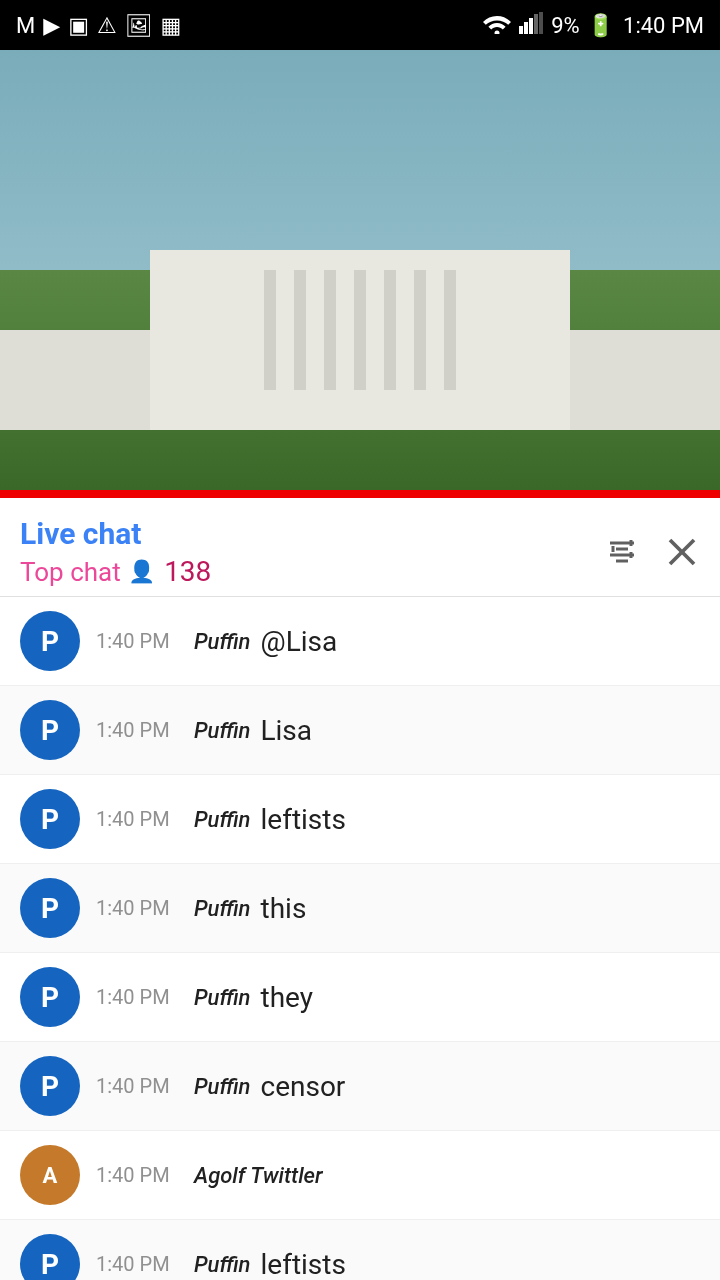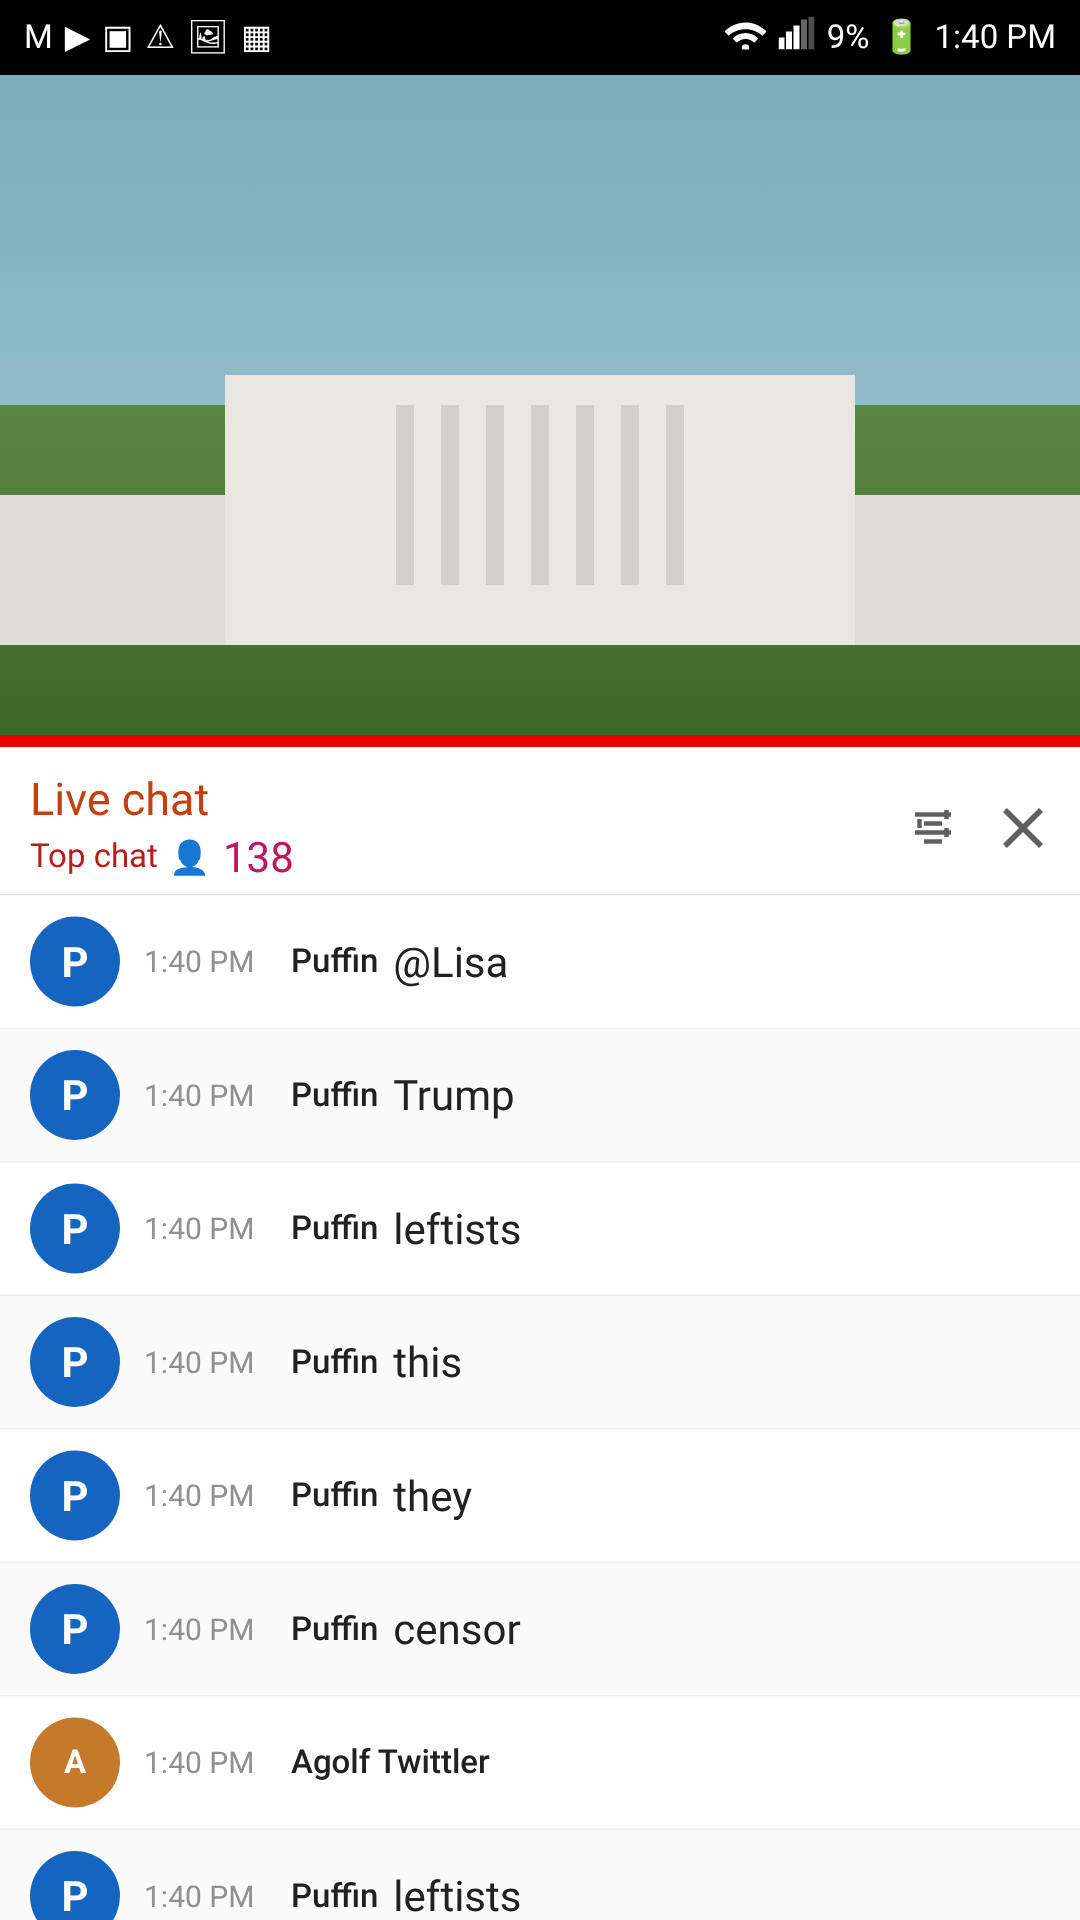--- a/index.html
+++ b/index.html
@@ -107,32 +107,32 @@
     .chat-header {
       padding: 18px 20px 8px 20px;
       display: flex;
       align-items: center;
       justify-content: space-between;
       border-bottom: 1px solid #e0e0e0;
     }
     .chat-header-left {}
     .chat-title {
       font-size: 30px;
-      font-weight: 400;
-      color: #c2410c;
+      font-weight: 700;
+      color: #3b82f6;
     }
     .chat-sub {
       display: flex;
       align-items: center;
       gap: 8px;
       margin-top: 4px;
     }
     .chat-sub-text {
-      font-size: 22px;
-      color: #b91c1c;
+      font-size: 26px;
+      color: #ec4899;
     }
     .chat-sub-icon {
       font-size: 22px;
       color: #606060;
     }
     .chat-sub-count {
       font-size: 28px;
       color: #be185d;
     }
     .chat-header-right {
@@ -189,20 +189,21 @@
     }
     .message-time {
       font-size: 20px;
       color: #909090;
       min-width: 88px;
     }
     .message-author {
       font-size: 22px;
       font-weight: 500;
       color: #212121;
+      font-style: italic;
     }
     .message-text {
       font-size: 28px;
       color: #212121;
     }
 
     
     .filter-icon svg, .close-icon svg {
       width: 36px;
       height: 36px;
@@ -300,21 +301,21 @@
         <span class="message-time">1:40 PM</span>
         <span class="message-author">Puffin</span>
         <span class="message-text">@Lisa</span>
       </div>
     </div>
       <div class="chat-message">
       <div class="avatar">P</div>
       <div class="message-content">
         <span class="message-time">1:40 PM</span>
         <span class="message-author">Puffin</span>
-        <span class="message-text">Trump</span>
+        <span class="message-text">Lisa</span>
       </div>
     </div>
       <div class="chat-message">
       <div class="avatar">P</div>
       <div class="message-content">
         <span class="message-time">1:40 PM</span>
         <span class="message-author">Puffin</span>
         <span class="message-text">leftists</span>
       </div>
     </div>

